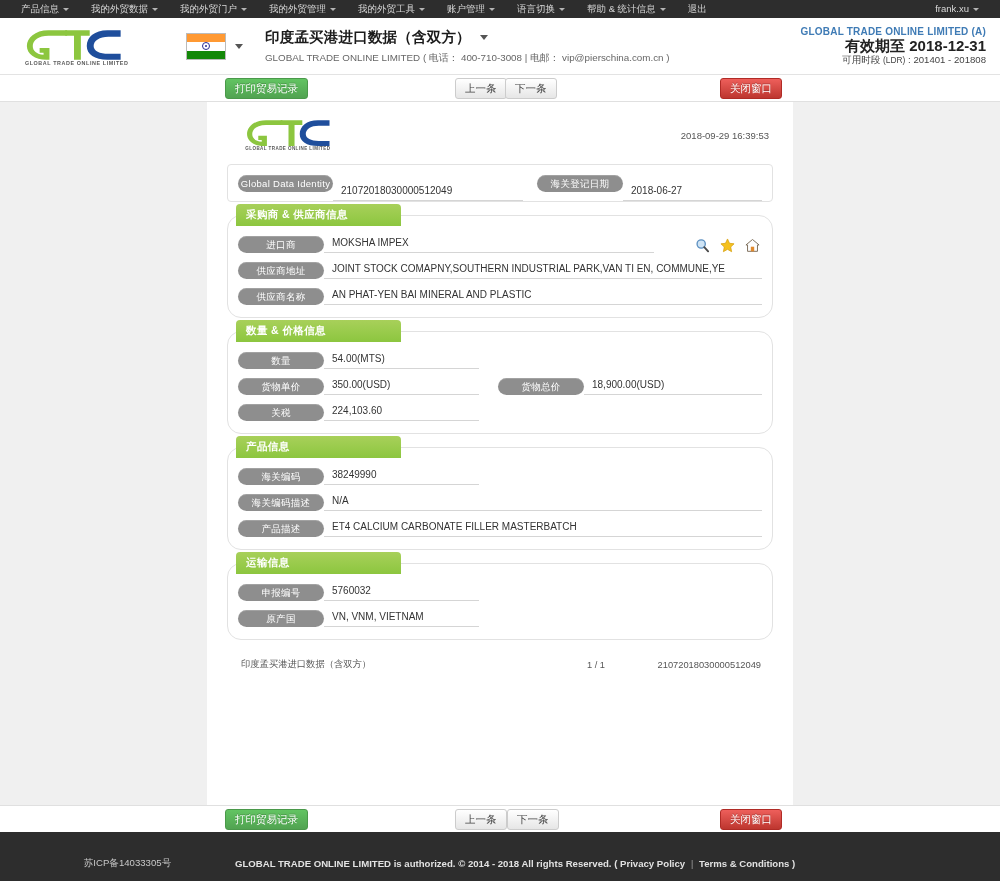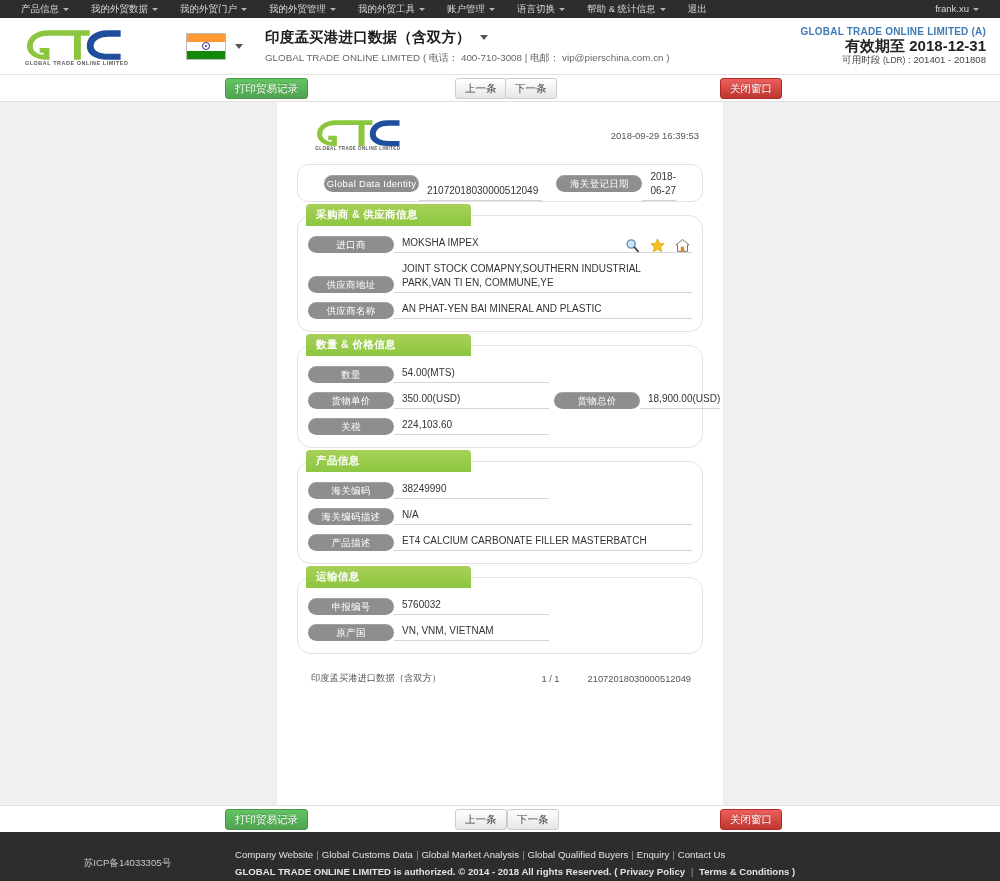--- a/index.html
+++ b/index.html
@@ -158,44 +158,44 @@
     left: 720px;
   }
 
   
   .main {
     background: #f0f0f0;
     height: 703px;
     padding-top: 0;
   }
   .paper {
-    width: 446px;
+    width: 586px;
     margin: 0 auto;
     background: #fff;
     height: 703px;
     padding: 12px 20px 0;
     position: relative;
   }
   .paper-head {
     display: flex;
     align-items: flex-start;
     justify-content: space-between;
     padding: 2px 4px 6px 14px;
   }
   .paper-logo { width: 95px; height: 36px; }
   .paper-date { font-size: 9.5px; color: #555; margin-top: 14px; }
 
   
   .idbox {
     border: 1px solid #e2e2e2;
-    border-radius: 11px;
+    border-radius: 4px;
     height: 38px;
     display: flex;
     align-items: center;
-    padding: 0 26px;
+    padding: 0 10px;
     margin-top: 6px;
   }
 
   .pill {
     background: #8e8e8e;
     color: #fff;
     font-size: 9.5px;
     border-radius: 12px;
     text-align: center;
     line-height: 17px;
@@ -495,23 +495,20 @@
 <div class="bottombar">
   <div class="btn btn-green">打印贸易记录</div>
   <div class="btn btn-grey btn-prev">上一条</div>
   <div class="btn btn-grey btn-next">下一条</div>
   <div class="btn btn-red">关闭窗口</div>
 </div>
 
 <div class="footer">
   <div class="icp">苏ICP备14033305号</div>
   <div class="foot-lines">
-    <div class="foot-links">
-      <span>Company Website</span><i class="sep">|</i><span>Global Customs Data</span><i class="sep">|</i><span>Global Market Analysis</span><i class="sep">|</i><span>Global Qualified Buyers</span><i class="sep">|</i><span>Enquiry</span><i class="sep">|</i><span>Contact Us</span>
-    </div>
     <div class="foot-copy">
       <b>GLOBAL TRADE ONLINE LIMITED is authorized. © 2014 - 2018 All rights Reserved.</b>
       <b>(</b>
       <b style="cursor:pointer">Privacy Policy</b>
       <i class="sep">|</i>
       <b style="cursor:pointer">Terms &amp; Conditions</b>
       <b>)</b>
     </div>
   </div>
 </div>

